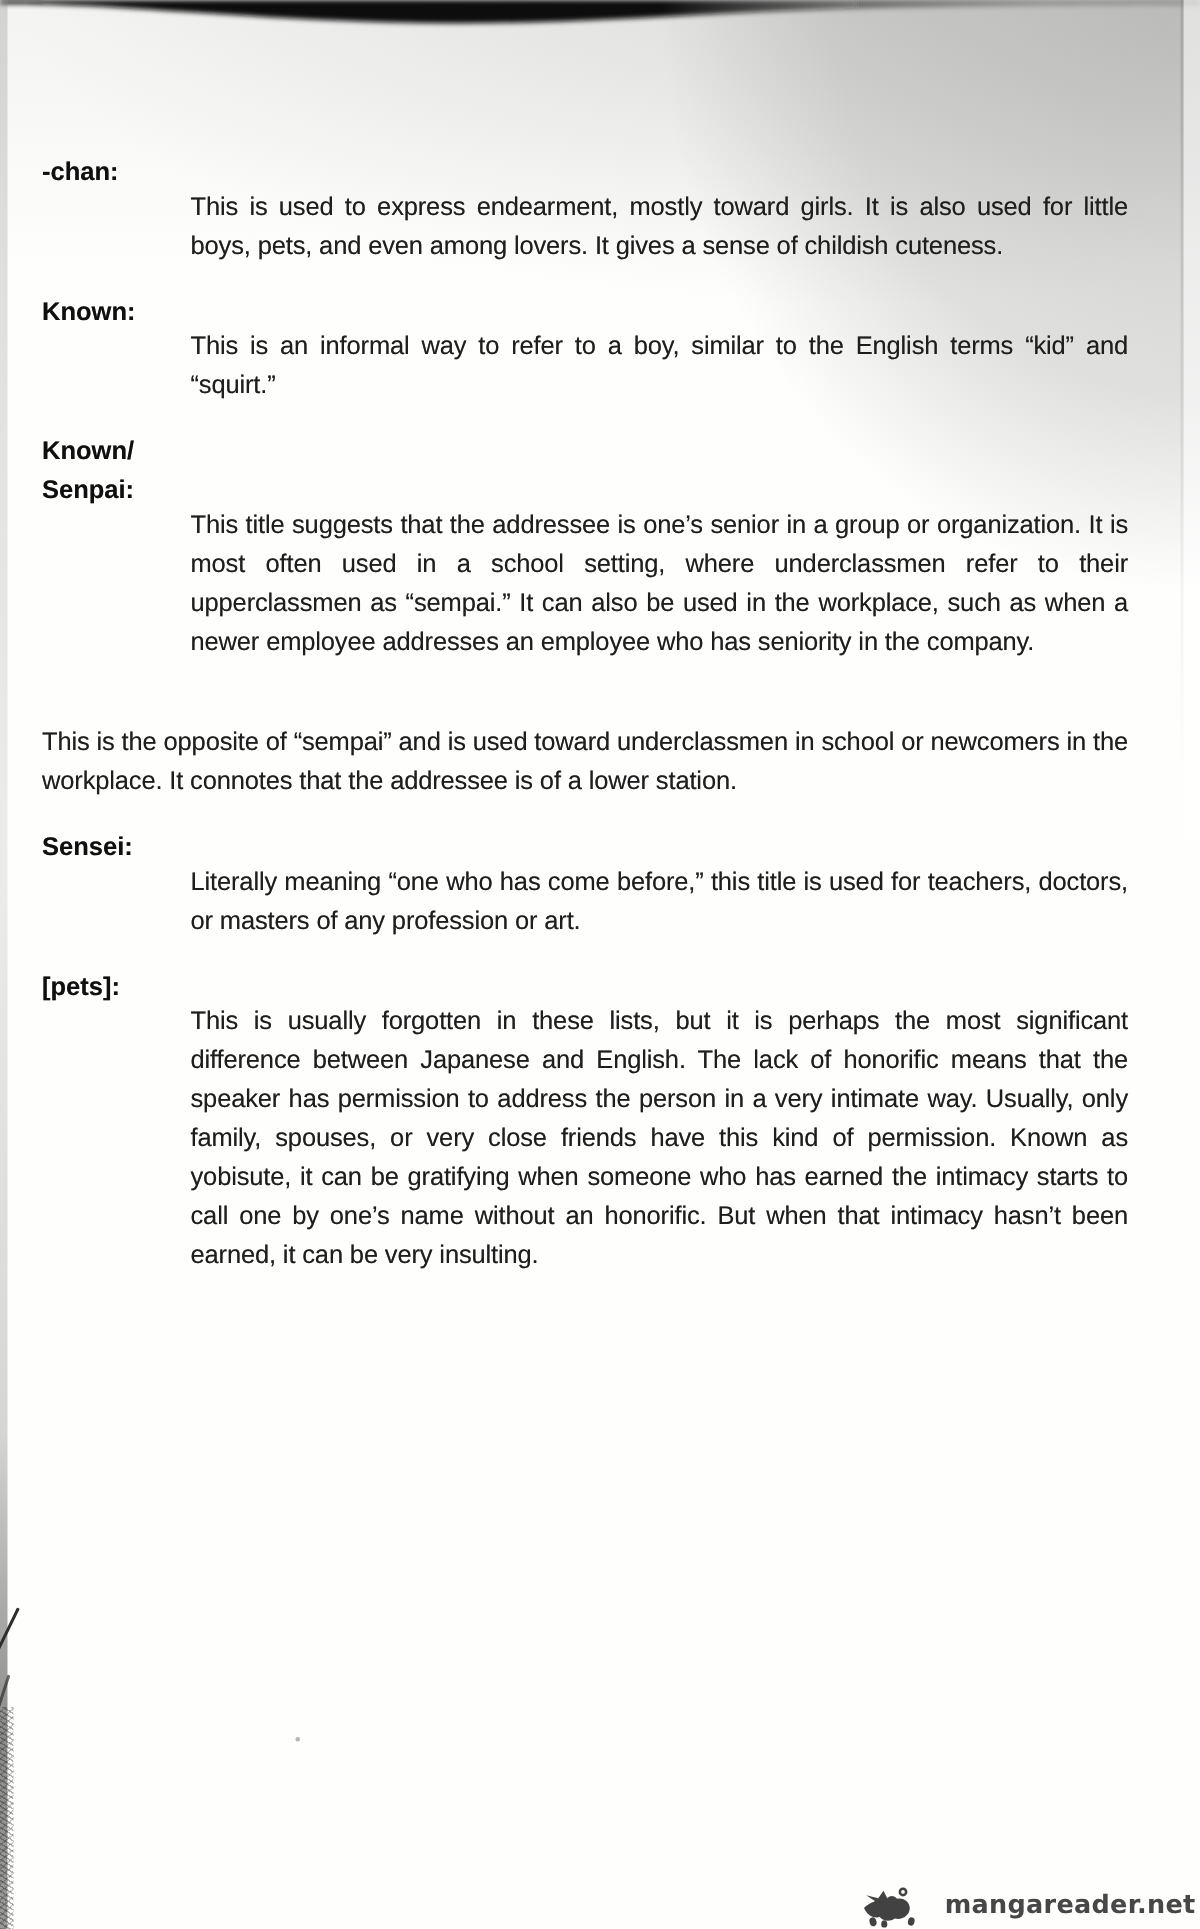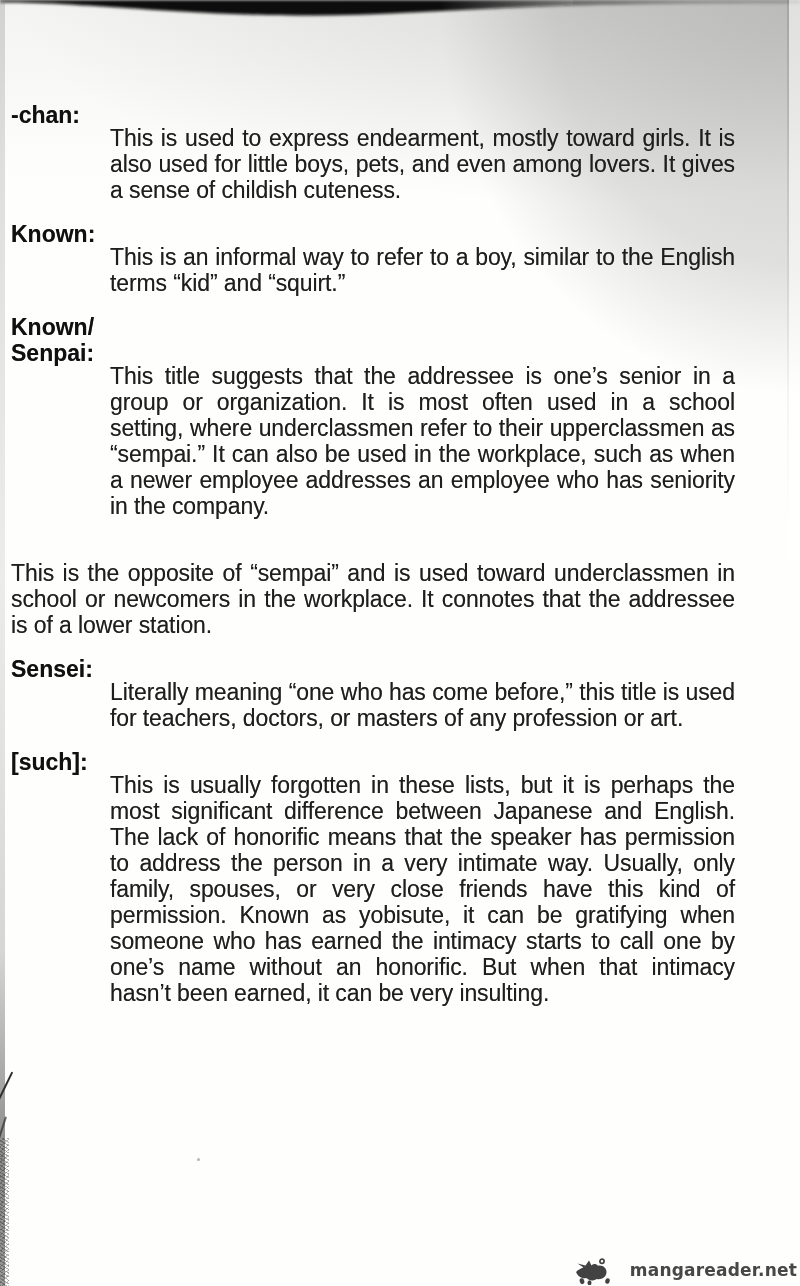--- a/index.html
+++ b/index.html
@@ -46,22 +46,22 @@
     position:absolute;right:0;top:0;width:11px;height:560px;
     background:rgba(255,255,255,.55);
   }
   .right-edge-line{
     position:absolute;right:11px;top:0;width:2px;height:520px;
     background:linear-gradient(to bottom, rgba(115,115,113,.30), rgba(115,115,113,0));
   }
 
   
   .glossary{
-    position:absolute;top:102px;left:11px;width:724px;
-    color:var(--ink);font-size:23px;line-height:26px;letter-spacing:-0.1px;
+    position:absolute;top:102px;left:28px;width:724px;
+    color:var(--ink);font-size:17px;line-height:26px;letter-spacing:-0.1px;
     text-shadow:0 0 .4px rgba(30,30,30,.55);
   }
   .entry{display:flex;margin-bottom:18px;}
   .term{
     flex:none;width:99px;font-weight:700;color:var(--term_ink);
     letter-spacing:0;
   }
   .term-line{display:block;}
   .def{flex:1;text-align:justify;margin-top:23px;}
   .def-offset{padding-top:26px;}
@@ -141,21 +141,21 @@
 
     <div class="entry">
       <div class="term">
         <span class="term-line">Sensei:</span>
       </div>
       <p class="def">Literally meaning “one who has come before,” this title is used for teachers, doctors, or masters of any profession or art.</p>
     </div>
 
     <div class="entry">
       <div class="term">
-        <span class="term-line">[such]:</span>
+        <span class="term-line">[pets]:</span>
       </div>
       <p class="def">This is usually forgotten in these lists, but it is perhaps the most significant difference between Japanese and English. The lack of honorific means that the speaker has permission to address the person in a very intimate way. Usually, only family, spouses, or very close friends have this kind of permission. Known as yobisute, it can be gratifying when someone who has earned the intimacy starts to call one by one’s name without an honorific. But when that intimacy hasn’t been earned, it can be very insulting.</p>
     </div>
 
   </main>
 
   <div class="watermark">
     <svg class="mascot" width="42" height="28" viewBox="0 0 42 28" aria-hidden="true">
       <g fill="#424242">
         <path d="M1,15

